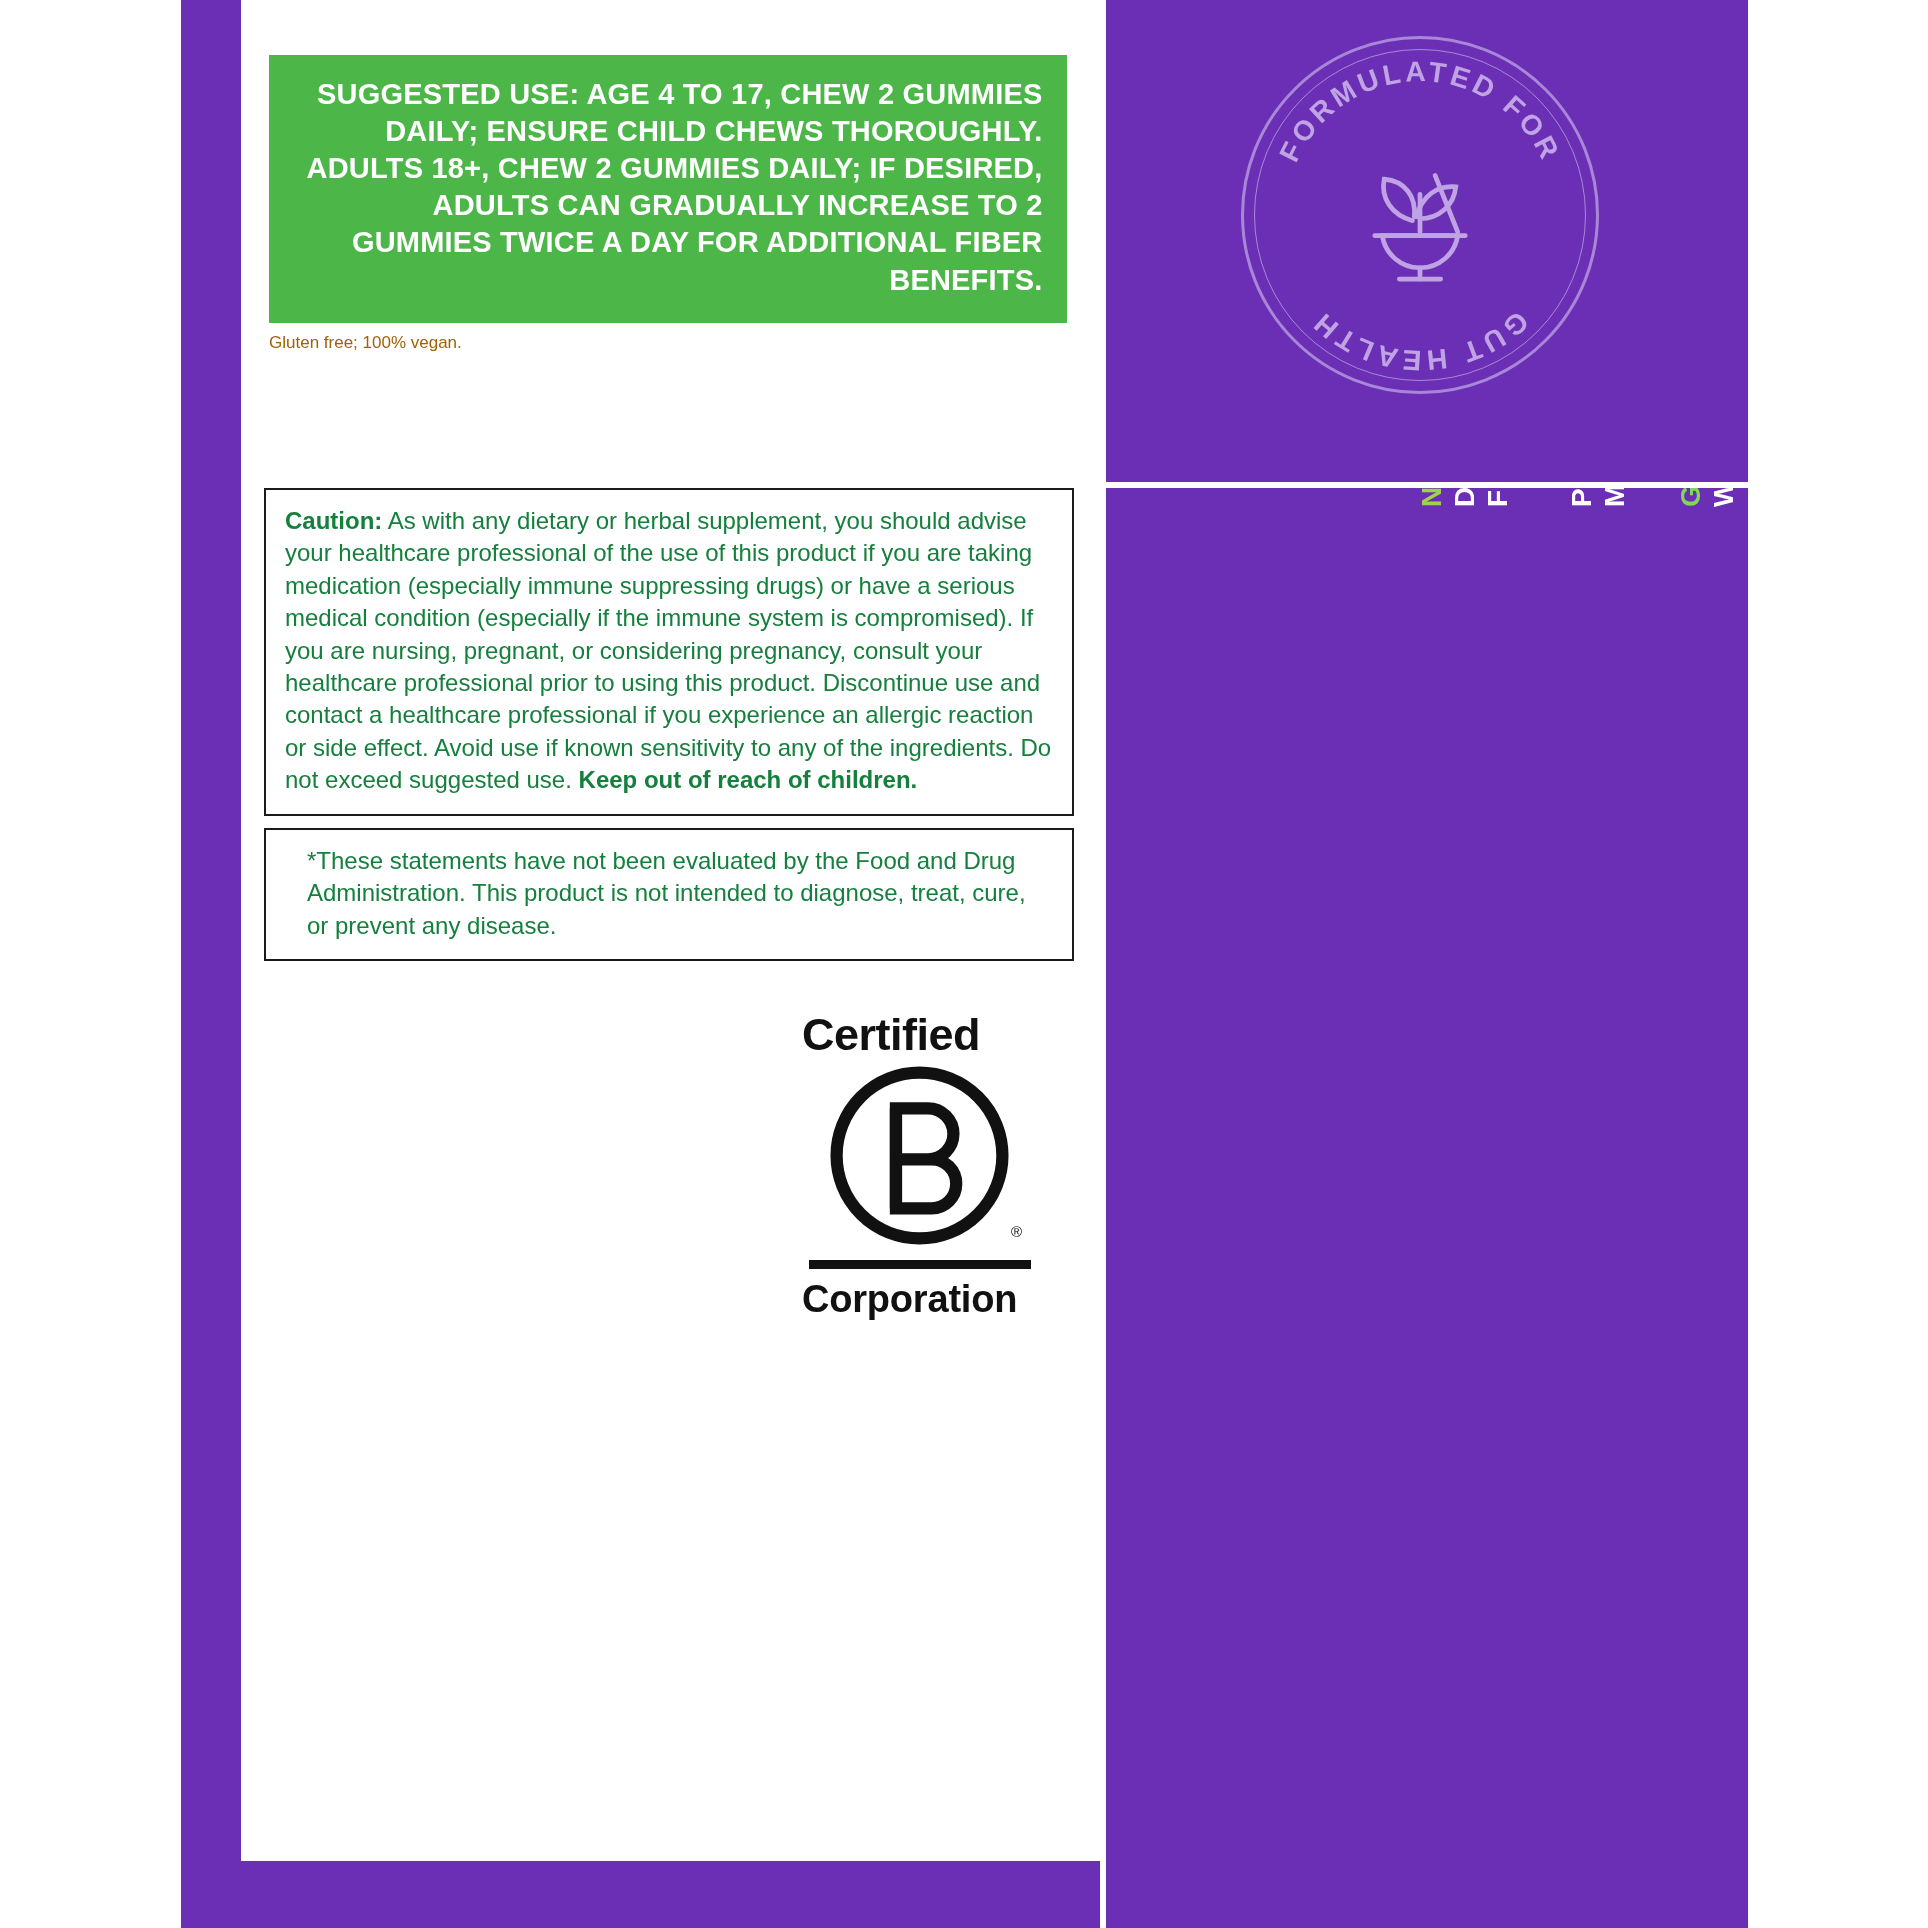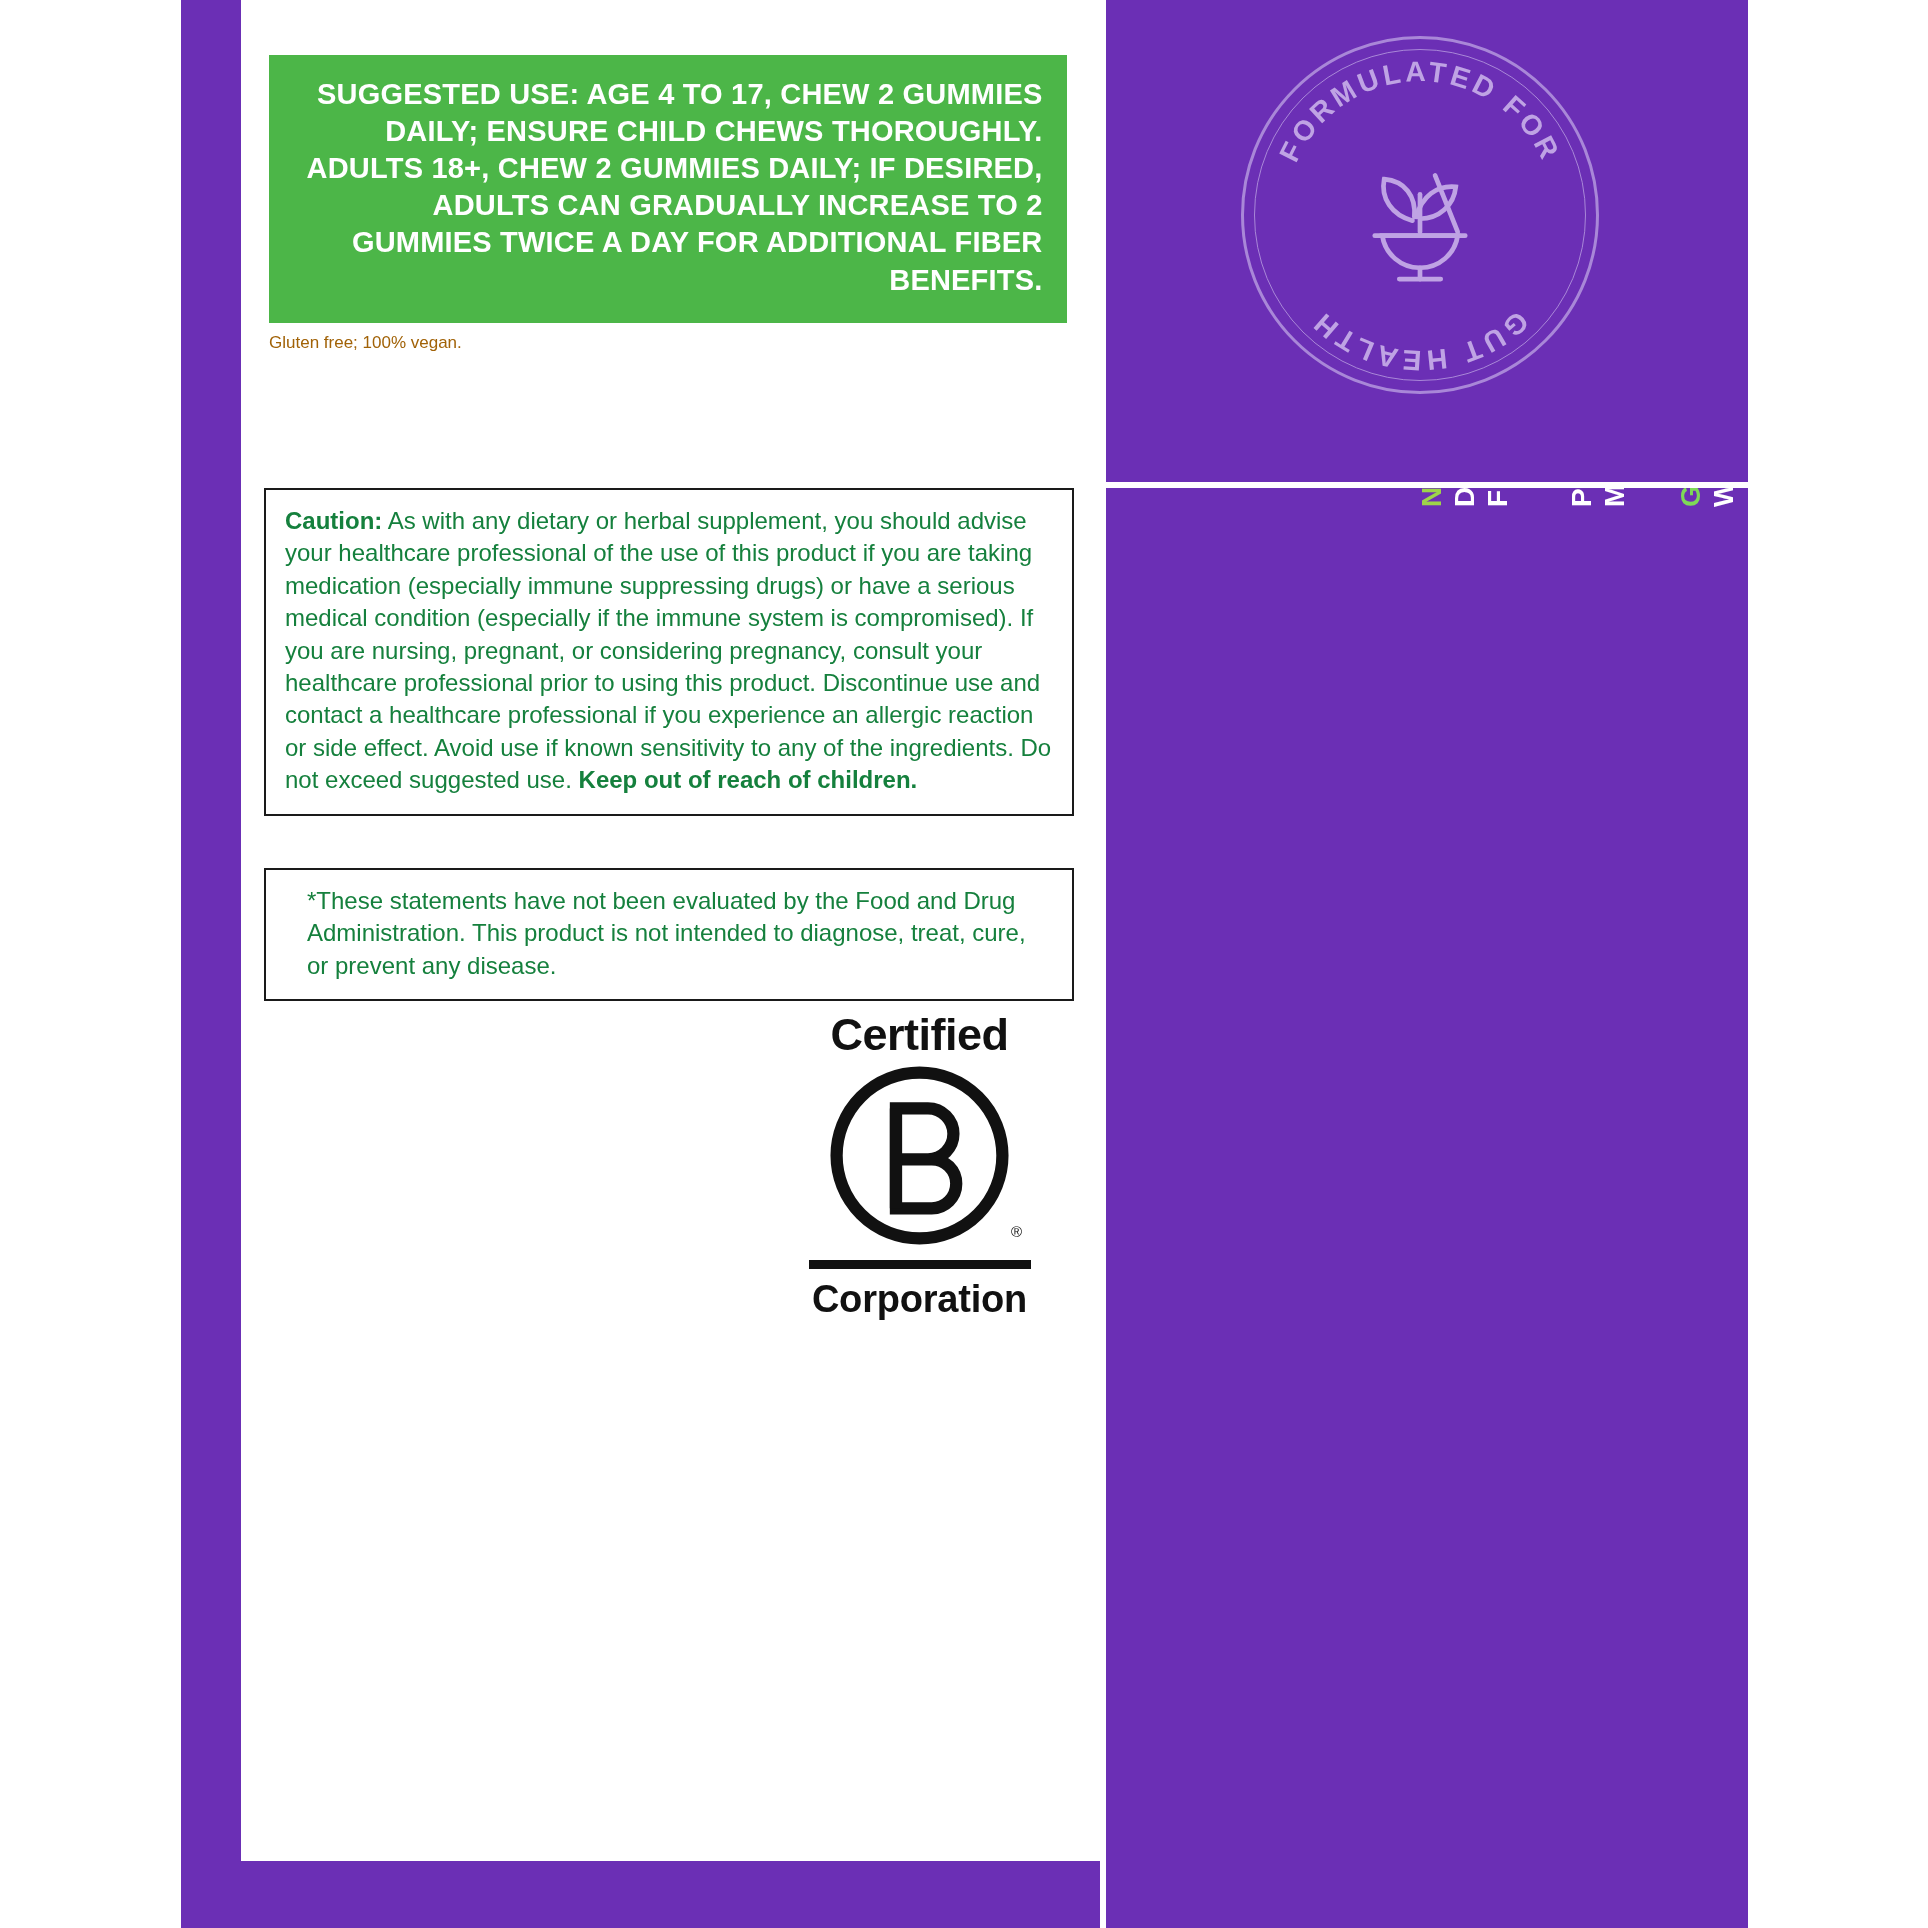--- a/index.html
+++ b/index.html
@@ -102,30 +102,30 @@
     width: 810px;
     box-sizing: border-box;
     border: 2.4px solid #1a1a1a;
     padding: 15px 19px 17px 19px;
     color: #15803d;
     font-family: "Liberation Sans", sans-serif;
     font-size: 24px;
     line-height: 1.35;
   }
   #caution-box { top: 488px; }
-  #disclaimer-box { top: 868px; padding-left: 41px; }
+  #disclaimer-box { top: 828px; padding-left: 41px; }
   .boxed b { font-weight: bold; }
 
   
   .bcorp {
     position: absolute;
     left: 802px;
     top: 1012px;
     width: 235px;
-    text-align: center;
+    text-align: left;
     color: #111111;
   }
   .bcorp .certified {
     font-family: "Liberation Sans", sans-serif;
     font-weight: bold;
     font-size: 45px;
     letter-spacing: -0.5px;
     line-height: 1;
     margin-bottom: 9.4px;
   }

